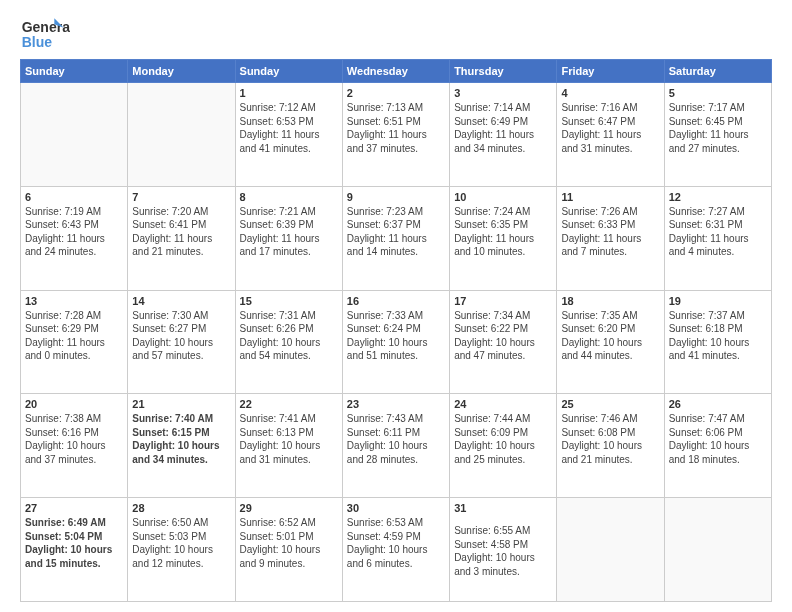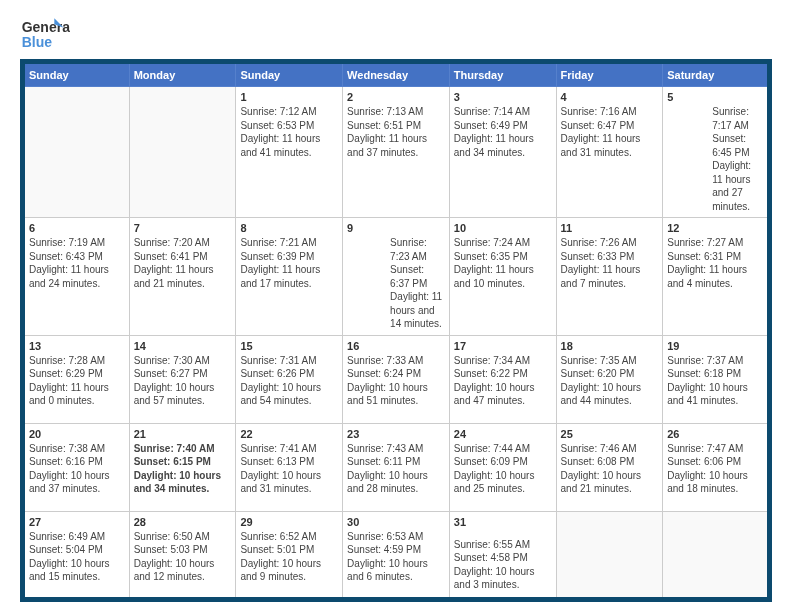--- a/index.html
+++ b/index.html
@@ -40,21 +40,21 @@
       font-weight: bold;
       color: #333;
       line-height: 1.1;
     }
     .subtitle {
       font-size: 14px;
       color: #555;
     }
     .calendar {
       flex: 1;
-      border: 5px solid #0c4a6e;
+      border: 1px solid #0c4a6e;
       border-collapse: collapse;
       width: 100%;
       table-layout: fixed;
     }
     .calendar th {
       background: #4472C4;
       color: #fff;
       font-size: 11px;
       font-weight: bold;
       padding: 5px 4px;
@@ -142,21 +142,21 @@
 Daylight: 11 hours and 34 minutes.</div>
           </td>
           <td>
             <span class="day-number">4</span>
             <div class="day-info" style="white-space: pre-line;">Sunrise: 7:16 AM
 Sunset: 6:47 PM
 Daylight: 11 hours and 31 minutes.</div>
           </td>
           <td>
             <span class="day-number">5</span>
-            <div class="day-info" style="white-space: pre-line; margin-left: 45px;">Sunrise: 7:17 AM
+            <div class="day-info" style="white-space: pre-line;">Sunrise: 7:17 AM
 Sunset: 6:45 PM
 Daylight: 11 hours and 27 minutes.</div>
           </td>
         </tr>
         <tr>
           <td>
             <span class="day-number">6</span>
             <div class="day-info" style="white-space: pre-line;">Sunrise: 7:19 AM
 Sunset: 6:43 PM
 Daylight: 11 hours and 24 minutes.</div>
@@ -168,21 +168,21 @@
 Daylight: 11 hours and 21 minutes.</div>
           </td>
           <td>
             <span class="day-number">8</span>
             <div class="day-info" style="white-space: pre-line;">Sunrise: 7:21 AM
 Sunset: 6:39 PM
 Daylight: 11 hours and 17 minutes.</div>
           </td>
           <td>
             <span class="day-number">9</span>
-            <div class="day-info" style="white-space: pre-line; margin-left: 43px;">Sunrise: 7:23 AM
+            <div class="day-info" style="white-space: pre-line;">Sunrise: 7:23 AM
 Sunset: 6:37 PM
 Daylight: 11 hours and 14 minutes.</div>
           </td>
           <td>
             <span class="day-number">10</span>
             <div class="day-info" style="white-space: pre-line;">Sunrise: 7:24 AM
 Sunset: 6:35 PM
 Daylight: 11 hours and 10 minutes.</div>
           </td>
           <td>
@@ -282,21 +282,21 @@
           <td>
             <span class="day-number">26</span>
             <div class="day-info" style="white-space: pre-line;">Sunrise: 7:47 AM
 Sunset: 6:06 PM
 Daylight: 10 hours and 18 minutes.</div>
           </td>
         </tr>
         <tr>
           <td>
             <span class="day-number">27</span>
-            <div class="day-info" style="white-space: pre-line;">Sunrise: 6:49 AM
+            <div class="day-info" style="white-space: pre-line; font-weight: bold;">Sunrise: 6:49 AM
 Sunset: 5:04 PM
 Daylight: 10 hours and 15 minutes.</div>
           </td>
           <td>
             <span class="day-number">28</span>
             <div class="day-info" style="white-space: pre-line;">Sunrise: 6:50 AM
 Sunset: 5:03 PM
 Daylight: 10 hours and 12 minutes.</div>
           </td>
           <td>

